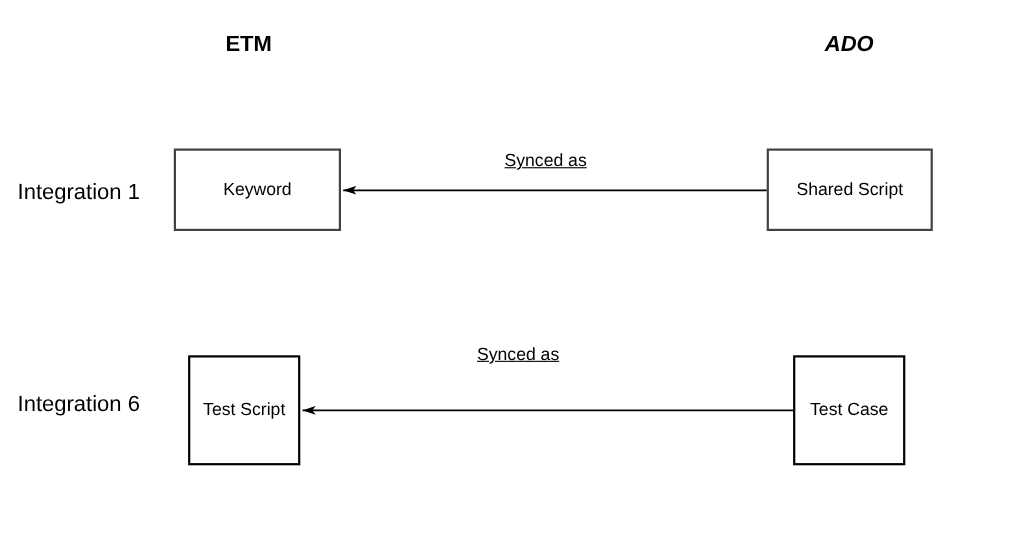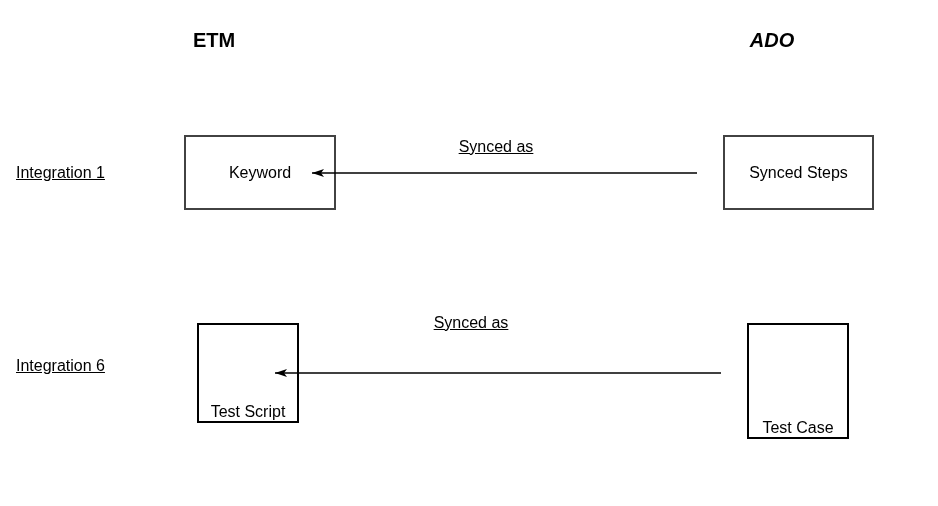--- a/index.html
+++ b/index.html
@@ -17,49 +17,47 @@
     overflow: hidden;
   }
   .col-header {
     position: absolute;
     top: 29px;
     transform: translateX(-50%);
     font-size: 20px;
     font-weight: 700;
     white-space: nowrap;
   }
-  #hdr-etm { left: 214px; }
+  #hdr-etm { left: 226px; }
   #hdr-ado { left: 772px; font-style: italic; }
   .row-label {
     position: absolute;
     left: 16px;
-    font-size: 16px;
+    font-size: 20px;
     white-space: nowrap;
-    text-decoration: underline;
   }
   #row-label-1 { top: 164px; }
   #row-label-2 { top: 357px; }
   .box {
     position: absolute;
     box-sizing: border-box;
     display: flex;
     align-items: center;
     justify-content: center;
     background: #ffffff;
     font-size: 16px;
     text-align: center;
     white-space: nowrap;
-    margin-left: 26px;
   }
   .box.r1 { border: 2px solid #424242; }
-  .box.r2 { border: 2px solid #000000; align-items: flex-end; }
+  .box.r2 { border: 2px solid #000000; }
   #box-keyword  { left: 158px; top: 135px; width: 152px; height: 75px; }
   #box-shared   { left: 697px; top: 135px; width: 151px; height: 75px; }
   #box-script   { left: 171px; top: 323px; width: 102px; height: 100px; }
-  #box-case     { left: 721px; top: 323px; width: 102px; height: 116px; }
+  #box-case     { left: 721px; top: 323px; width: 102px; height: 100px; }
   .arrow-label {
     position: absolute;
     transform: translateX(-50%);
     font-size: 16px;
     white-space: nowrap;
     text-decoration: underline;
   }
   #arrow-label-1 { left: 496px; top: 138px; }
   #arrow-label-2 { left: 471px; top: 314px; }
   svg.arrows {
@@ -77,21 +75,21 @@
   <div class="col-header" id="hdr-etm">ETM</div>
   <div class="col-header" id="hdr-ado">ADO</div>
 
   <div class="row-label" id="row-label-1">Integration 1</div>
   <div class="row-label" id="row-label-2">Integration 6</div>
 
   <div class="box r1" id="box-keyword">
     <span>Keyword</span>
   </div>
   <div class="box r1" id="box-shared">
-    <span>Synced Steps</span>
+    <span>Shared Script</span>
   </div>
 
   <div class="box r2" id="box-script">
     <span>Test Script</span>
   </div>
   <div class="box r2" id="box-case">
     <span>Test Case</span>
   </div>
 
   <div class="arrow-label" id="arrow-label-1">Synced as</div>

